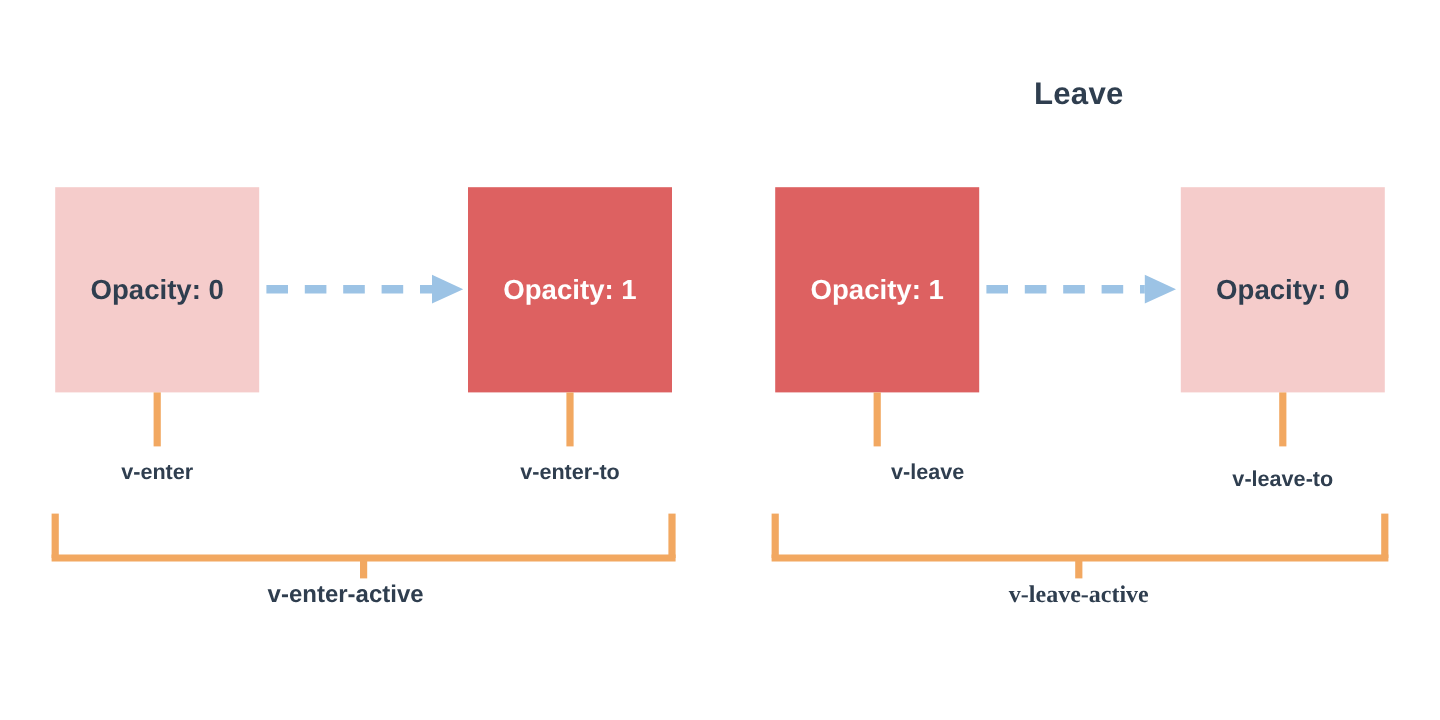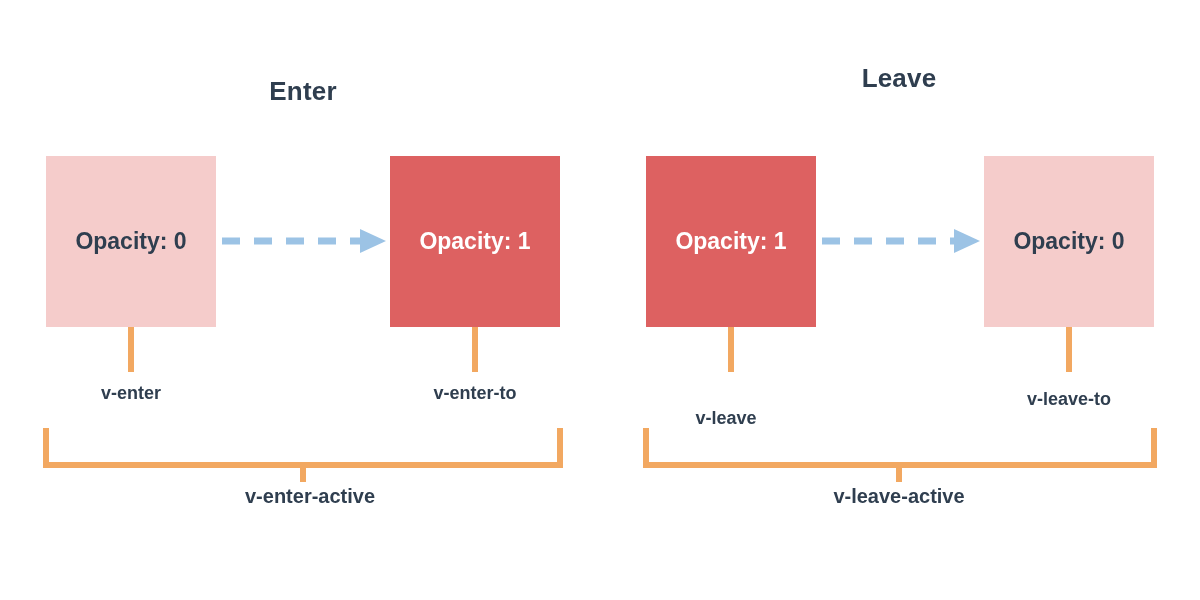--- a/index.html
+++ b/index.html
@@ -65,51 +65,50 @@
     color: #2f3e4f;
     white-space: nowrap;
     transform: translateX(-50%);
   }
 </style>
 </head>
 <body style="background: rgb(255, 255, 255);">
 
 <div id="diagram-root">
 
-  <div class="group-title" id="title-enter" style="left: 103px; top: 76px; width: 400px;">Enter</div>
 
   <div class="box" id="box-enter-start" style="left: 46px; top: 156px; width: 170px; height: 171px; background: rgb(245, 204, 203); color: rgb(47, 62, 79);">
     <span class="box-label">Opacity: 0</span>
   </div>
 
   <div class="box" id="box-enter-end" style="left: 390px; top: 156px; width: 170px; height: 171px; background: rgb(221, 97, 97); color: rgb(255, 255, 255);">
     <span class="box-label">Opacity: 1</span>
   </div>
 
   <div class="class-label" id="lbl-enter-start" style="left: 131px; top: 383px;">v-enter</div>
 
   <div class="class-label" id="lbl-enter-end" style="left: 475px; top: 383px;">v-enter-to</div>
 
-  <div class="active-label" id="lbl-enter-active" style="left: 310px; top: 485px;">v-enter-active</div>
+  <div class="active-label" id="lbl-enter-active" style="left: 288px; top: 485px;">v-enter-active</div>
 
   <div class="group-title" id="title-leave" style="left: 699px; top: 63px; width: 400px;">Leave</div>
 
   <div class="box" id="box-leave-start" style="left: 646px; top: 156px; width: 170px; height: 171px; background: rgb(221, 97, 97); color: rgb(255, 255, 255);">
     <span class="box-label">Opacity: 1</span>
   </div>
 
   <div class="box" id="box-leave-end" style="left: 984px; top: 156px; width: 170px; height: 171px; background: rgb(245, 204, 203); color: rgb(47, 62, 79);">
     <span class="box-label">Opacity: 0</span>
   </div>
 
-  <div class="class-label" id="lbl-leave-start" style="left: 726px; top: 383px; margin-top: 25px;">v-leave</div>
+  <div class="class-label" id="lbl-leave-start" style="left: 773px; top: 383px;">v-leave</div>
 
   <div class="class-label" id="lbl-leave-end" style="left: 1069px; top: 389px;">v-leave-to</div>
 
-  <div class="active-label" id="lbl-leave-active" style="left: 899px; top: 485px;">v-leave-active</div>
+  <div class="active-label" id="lbl-leave-active" style="left: 899px; top: 485px; font-family: Liberation Serif, serif;">v-leave-active</div>
 
   <svg class="layer" id="vector-layer" viewBox="0 0 1200 600">
       <line x1="222" y1="241" x2="360" y2="241" stroke="#9cc3e5" stroke-width="7" stroke-dasharray="18 14"></line>
       <polygon points="360,229 386,241 360,253" fill="#9cc3e5"></polygon>
       <line x1="131" y1="327" x2="131" y2="372" stroke="#f2a861" stroke-width="6"></line>
       <line x1="475" y1="327" x2="475" y2="372" stroke="#f2a861" stroke-width="6"></line>
       <line x1="46" y1="428" x2="46" y2="465" stroke="#f2a861" stroke-width="6"></line>
       <line x1="560" y1="428" x2="560" y2="465" stroke="#f2a861" stroke-width="6"></line>
       <line x1="43" y1="465" x2="563" y2="465" stroke="#f2a861" stroke-width="6"></line>
       <line x1="303" y1="465" x2="303" y2="482" stroke="#f2a861" stroke-width="6"></line>

